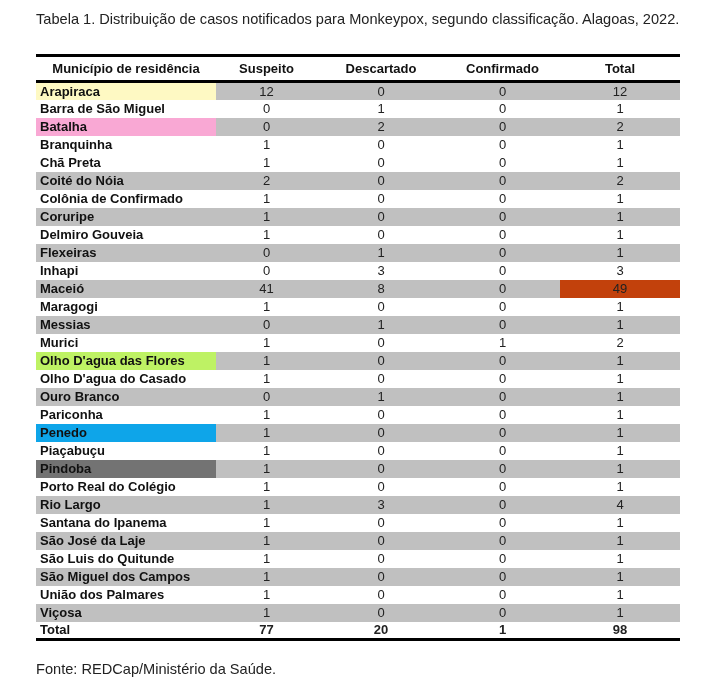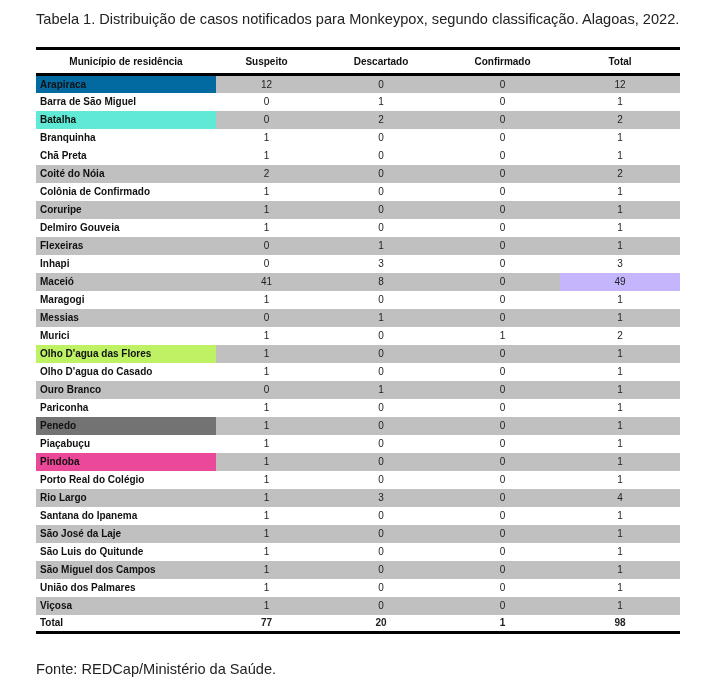--- a/index.html
+++ b/index.html
@@ -1,22 +1,22 @@
 <!DOCTYPE html>
 <html><head>
 <meta charset="utf-8">
 <style>
   html, body { margin: 0; padding: 0; background: #ffffff; }
   body { width: 708px; height: 690px; position: relative; overflow: hidden;
          font-family: "Liberation Sans", sans-serif; color: #1a1a1a; }
   .caption { position: absolute; left: 36px; top: 10px; width: 646px;
              font-size: 14.6px; line-height: 19px; text-align: justify;
              text-align-last: left; color: #222; }
-  table { position: absolute; left: 36px; top: 47px; width: 644px;
-          border-collapse: collapse; font-size: 10px; }
+  table { position: absolute; left: 36px; top: 54px; width: 644px;
+          border-collapse: collapse; font-size: 13px; }
   thead tr { height: 26px; }
   thead th { font-weight: bold; text-align: center; border-top: 3px solid #000;
              border-bottom: 3px solid #000; padding: 0; color: #111; }
   thead th.col-name { text-align: center; }
   tbody tr { height: 18px; }
   tbody td { padding: 0; text-align: center; color: #222; }
   tbody td.name { text-align: left; padding-left: 4px; font-weight: bold; color: #111; }
   tbody tr.shaded td { background: #c0c0c0; }
   tbody tr.total td { font-weight: bold; border-bottom: 3px solid #000; }
   col.c0 { width: 180px; }
@@ -43,35 +43,35 @@
     <tr>
       <th class="col-name">Município de residência</th>
       <th>Suspeito</th>
       <th>Descartado</th>
       <th>Confirmado</th>
       <th>Total</th>
     </tr>
   </thead>
   <tbody id="tbody">
       <tr class="shaded">
-        <td class="name" style="background: #0369a1; margin-left: 31px;">Arapiraca</td>
+        <td class="name" style="background: #fef9c3; margin-left: 31px;">Arapiraca</td>
         <td style="background: rgb(192, 192, 192);">12</td>
         <td style="background: rgb(192, 192, 192);">0</td>
         <td style="background: rgb(192, 192, 192);">0</td>
         <td style="background: rgb(192, 192, 192);">12</td>
       </tr>
       <tr>
         <td class="name">Barra de São Miguel</td>
         <td>0</td>
         <td>1</td>
         <td>0</td>
         <td>1</td>
       </tr>
       <tr class="shaded">
-        <td class="name" style="background: #5eead4;">Batalha</td>
+        <td class="name" style="background: #f9a8d4;">Batalha</td>
         <td style="background: rgb(192, 192, 192);">0</td>
         <td style="background: rgb(192, 192, 192);">2</td>
         <td style="background: rgb(192, 192, 192);">0</td>
         <td style="background: rgb(192, 192, 192);">2</td>
       </tr>
       <tr>
         <td class="name">Branquinha</td>
         <td>1</td>
         <td>0</td>
         <td>0</td>
@@ -124,21 +124,21 @@
         <td>0</td>
         <td>3</td>
         <td>0</td>
         <td>3</td>
       </tr>
       <tr class="shaded">
         <td class="name" style="background: rgb(192, 192, 192);">Maceió</td>
         <td style="background: rgb(192, 192, 192);">41</td>
         <td style="background: rgb(192, 192, 192);">8</td>
         <td style="background: rgb(192, 192, 192);">0</td>
-        <td style="background: #c4b5fd;">49</td>
+        <td style="background: #c2410c;">49</td>
       </tr>
       <tr>
         <td class="name">Maragogi</td>
         <td>1</td>
         <td>0</td>
         <td>0</td>
         <td>1</td>
       </tr>
       <tr class="shaded">
         <td class="name" style="background: rgb(192, 192, 192);">Messias</td>
@@ -176,35 +176,35 @@
         <td style="background: rgb(192, 192, 192);">1</td>
       </tr>
       <tr>
         <td class="name">Pariconha</td>
         <td>1</td>
         <td>0</td>
         <td>0</td>
         <td>1</td>
       </tr>
       <tr class="shaded">
-        <td class="name" style="background: #737373;">Penedo</td>
+        <td class="name" style="background: #0ea5e9;">Penedo</td>
         <td style="background: rgb(192, 192, 192);">1</td>
         <td style="background: rgb(192, 192, 192);">0</td>
         <td style="background: rgb(192, 192, 192);">0</td>
         <td style="background: rgb(192, 192, 192);">1</td>
       </tr>
       <tr>
         <td class="name">Piaçabuçu</td>
         <td>1</td>
         <td>0</td>
         <td>0</td>
         <td>1</td>
       </tr>
       <tr class="shaded">
-        <td class="name" style="background: #ec4899;">Pindoba</td>
+        <td class="name" style="background: #737373;">Pindoba</td>
         <td style="background: rgb(192, 192, 192);">1</td>
         <td style="background: rgb(192, 192, 192);">0</td>
         <td style="background: rgb(192, 192, 192);">0</td>
         <td style="background: rgb(192, 192, 192);">1</td>
       </tr>
       <tr>
         <td class="name">Porto Real do Colégio</td>
         <td>1</td>
         <td>0</td>
         <td>0</td>

